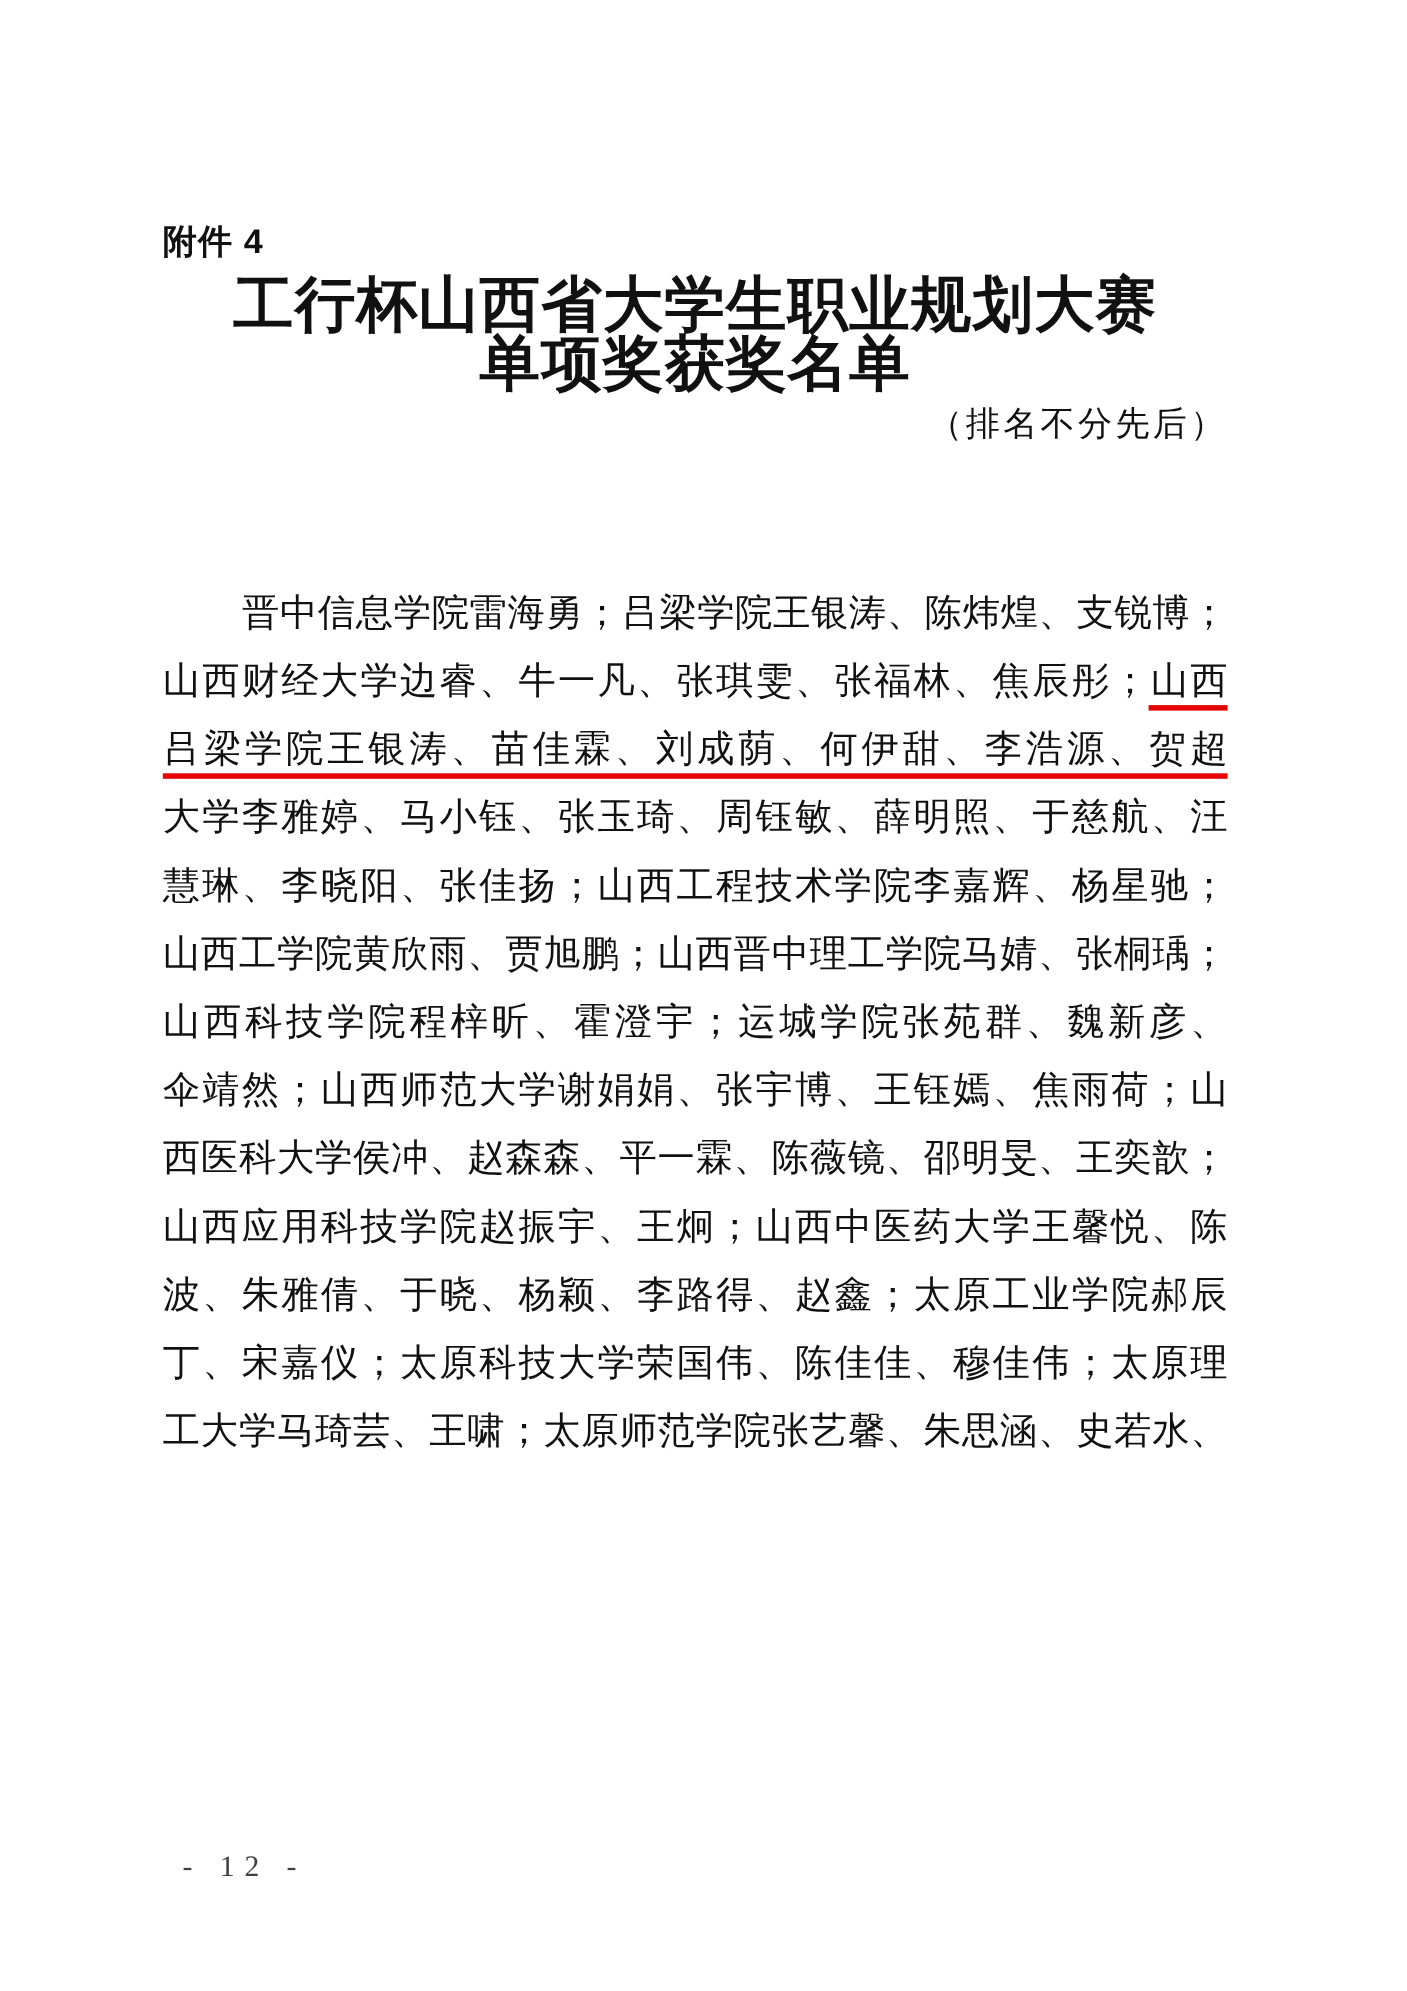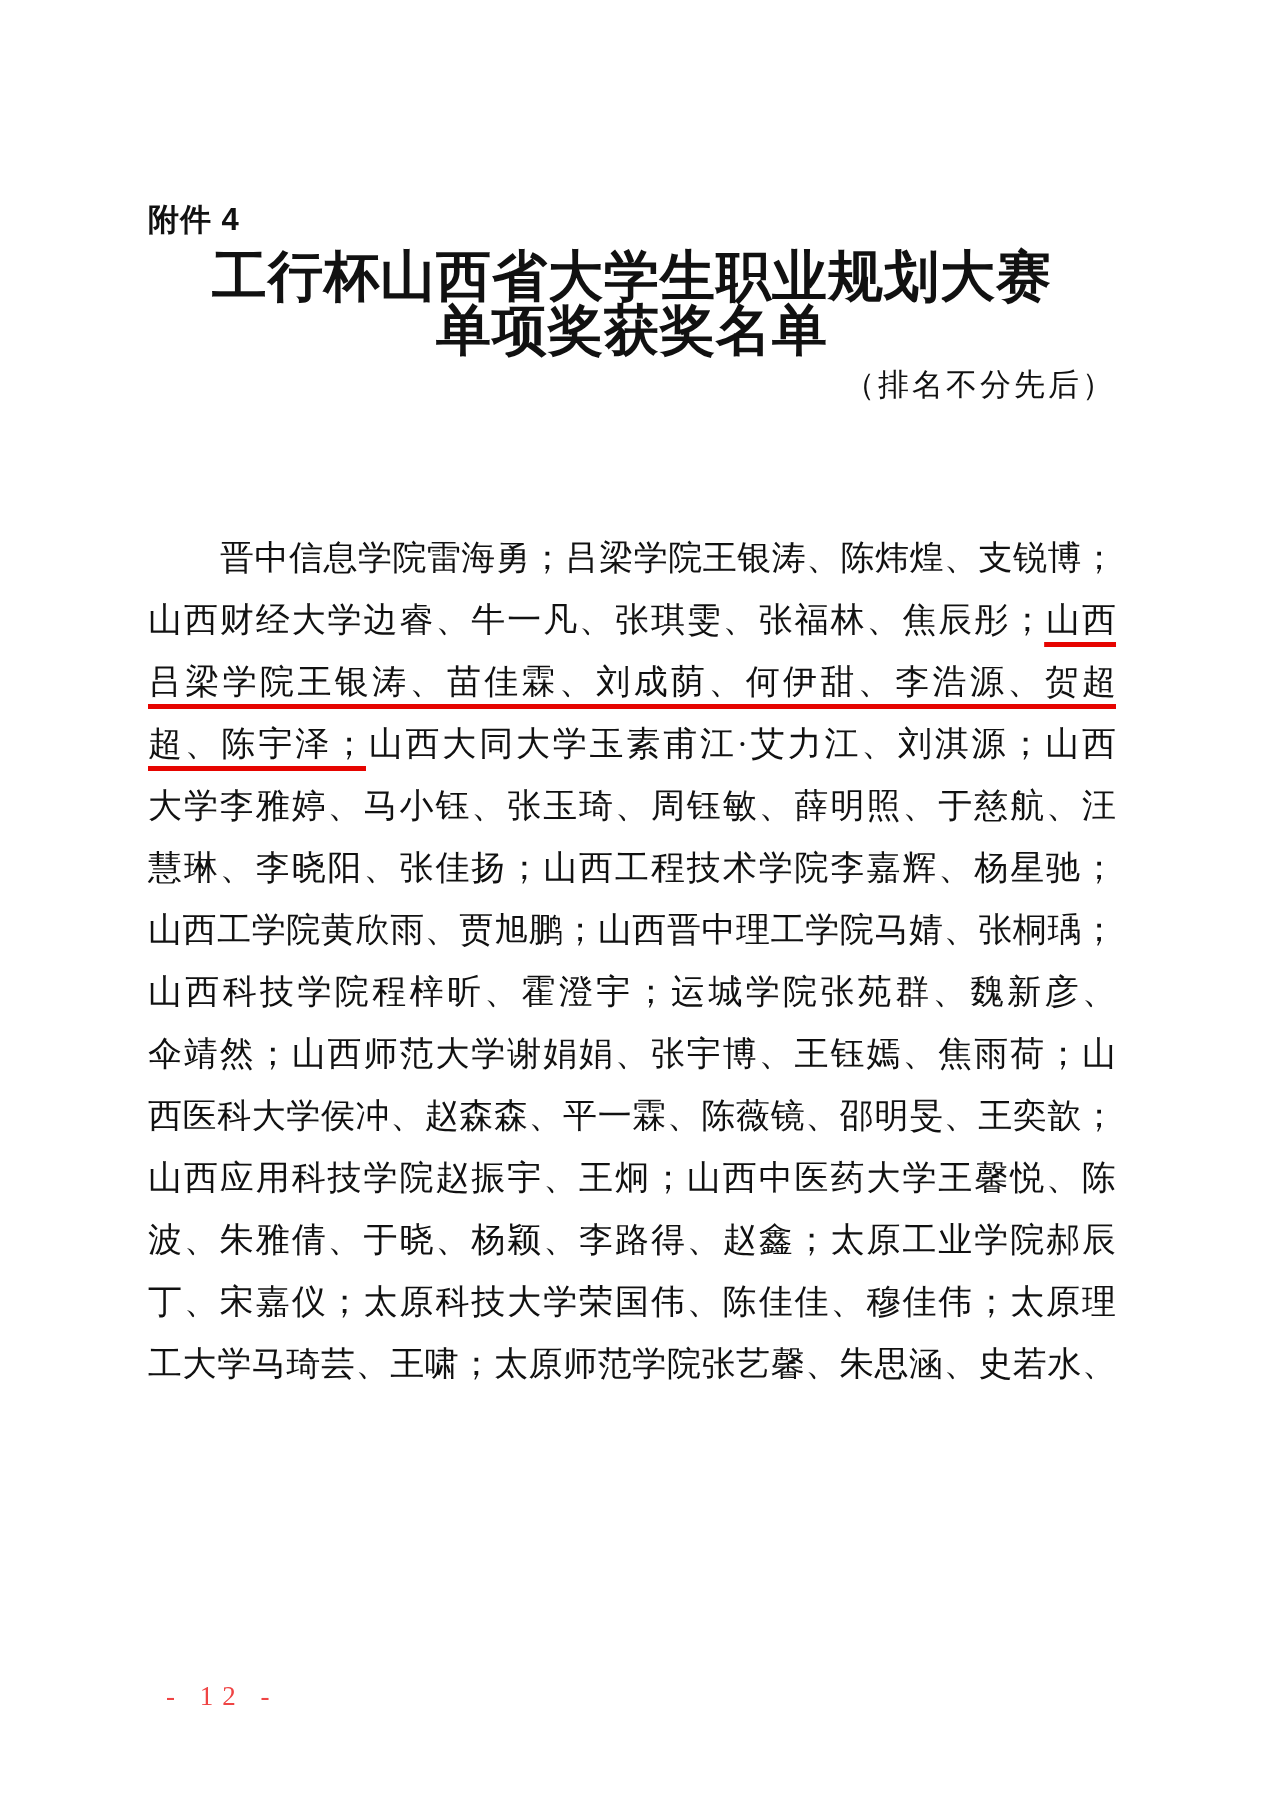--- a/index.html
+++ b/index.html
@@ -74,42 +74,41 @@
     text-decoration-thickness: 5px;
     text-underline-offset: 11px;
   }
   .page-num {
     position: absolute;
     left: 166px;
     top: 1676px;
     font-size: 27px;
     line-height: 40px;
     letter-spacing: 9px;
-    color: #ef4444;
+    color: #404040;
   }
 </style>
 </head>
 <body>
 
 <div class="page" style="--underline-color: #e60400;">
 
   <div class="attachment">附件 4</div>
 
   <div class="title-block">
     <div class="title-line">工行杯山西省大学生职业规划大赛</div>
     <div class="title-line">单项奖获奖名单</div>
   </div>
 
   <div class="subtitle">（排名不分先后）</div>
 
   <div class="body-text">
     <div class="line indent"><span>晋中信息学院雷海勇；吕梁学院王银涛、陈炜煌、支锐博；</span></div>
     <div class="line"><span>山西财经大学边睿、牛一凡、张琪雯、张福林、焦辰彤；</span><span class="red-u">山西</span></div>
     <div class="line"><span class="red-u">吕梁学院王银涛、苗佳霖、刘成荫、何伊甜、李浩源、贺超</span></div>
-    <div class="line"><span class="red-u">超、陈宇泽；</span><span>山西大同大学玉素甫江·艾力江、刘淇源；山西</span></div>
     <div class="line"><span>大学李雅婷、马小钰、张玉琦、周钰敏、薛明照、于慈航、汪</span></div>
     <div class="line"><span>慧琳、李晓阳、张佳扬；山西工程技术学院李嘉辉、杨星驰；</span></div>
     <div class="line"><span>山西工学院黄欣雨、贾旭鹏；山西晋中理工学院马婧、张桐瑀；</span></div>
     <div class="line"><span>山西科技学院程梓昕、霍澄宇；运城学院张苑群、魏新彦、</span></div>
     <div class="line"><span>伞靖然；山西师范大学谢娟娟、张宇博、王钰嫣、焦雨荷；山</span></div>
     <div class="line"><span>西医科大学侯冲、赵森森、平一霖、陈薇镜、邵明旻、王奕歆；</span></div>
     <div class="line"><span>山西应用科技学院赵振宇、王炯；山西中医药大学王馨悦、陈</span></div>
     <div class="line"><span>波、朱雅倩、于晓、杨颖、李路得、赵鑫；太原工业学院郝辰</span></div>
     <div class="line"><span>丁、宋嘉仪；太原科技大学荣国伟、陈佳佳、穆佳伟；太原理</span></div>
     <div class="line"><span>工大学马琦芸、王啸；太原师范学院张艺馨、朱思涵、史若水、</span></div>

